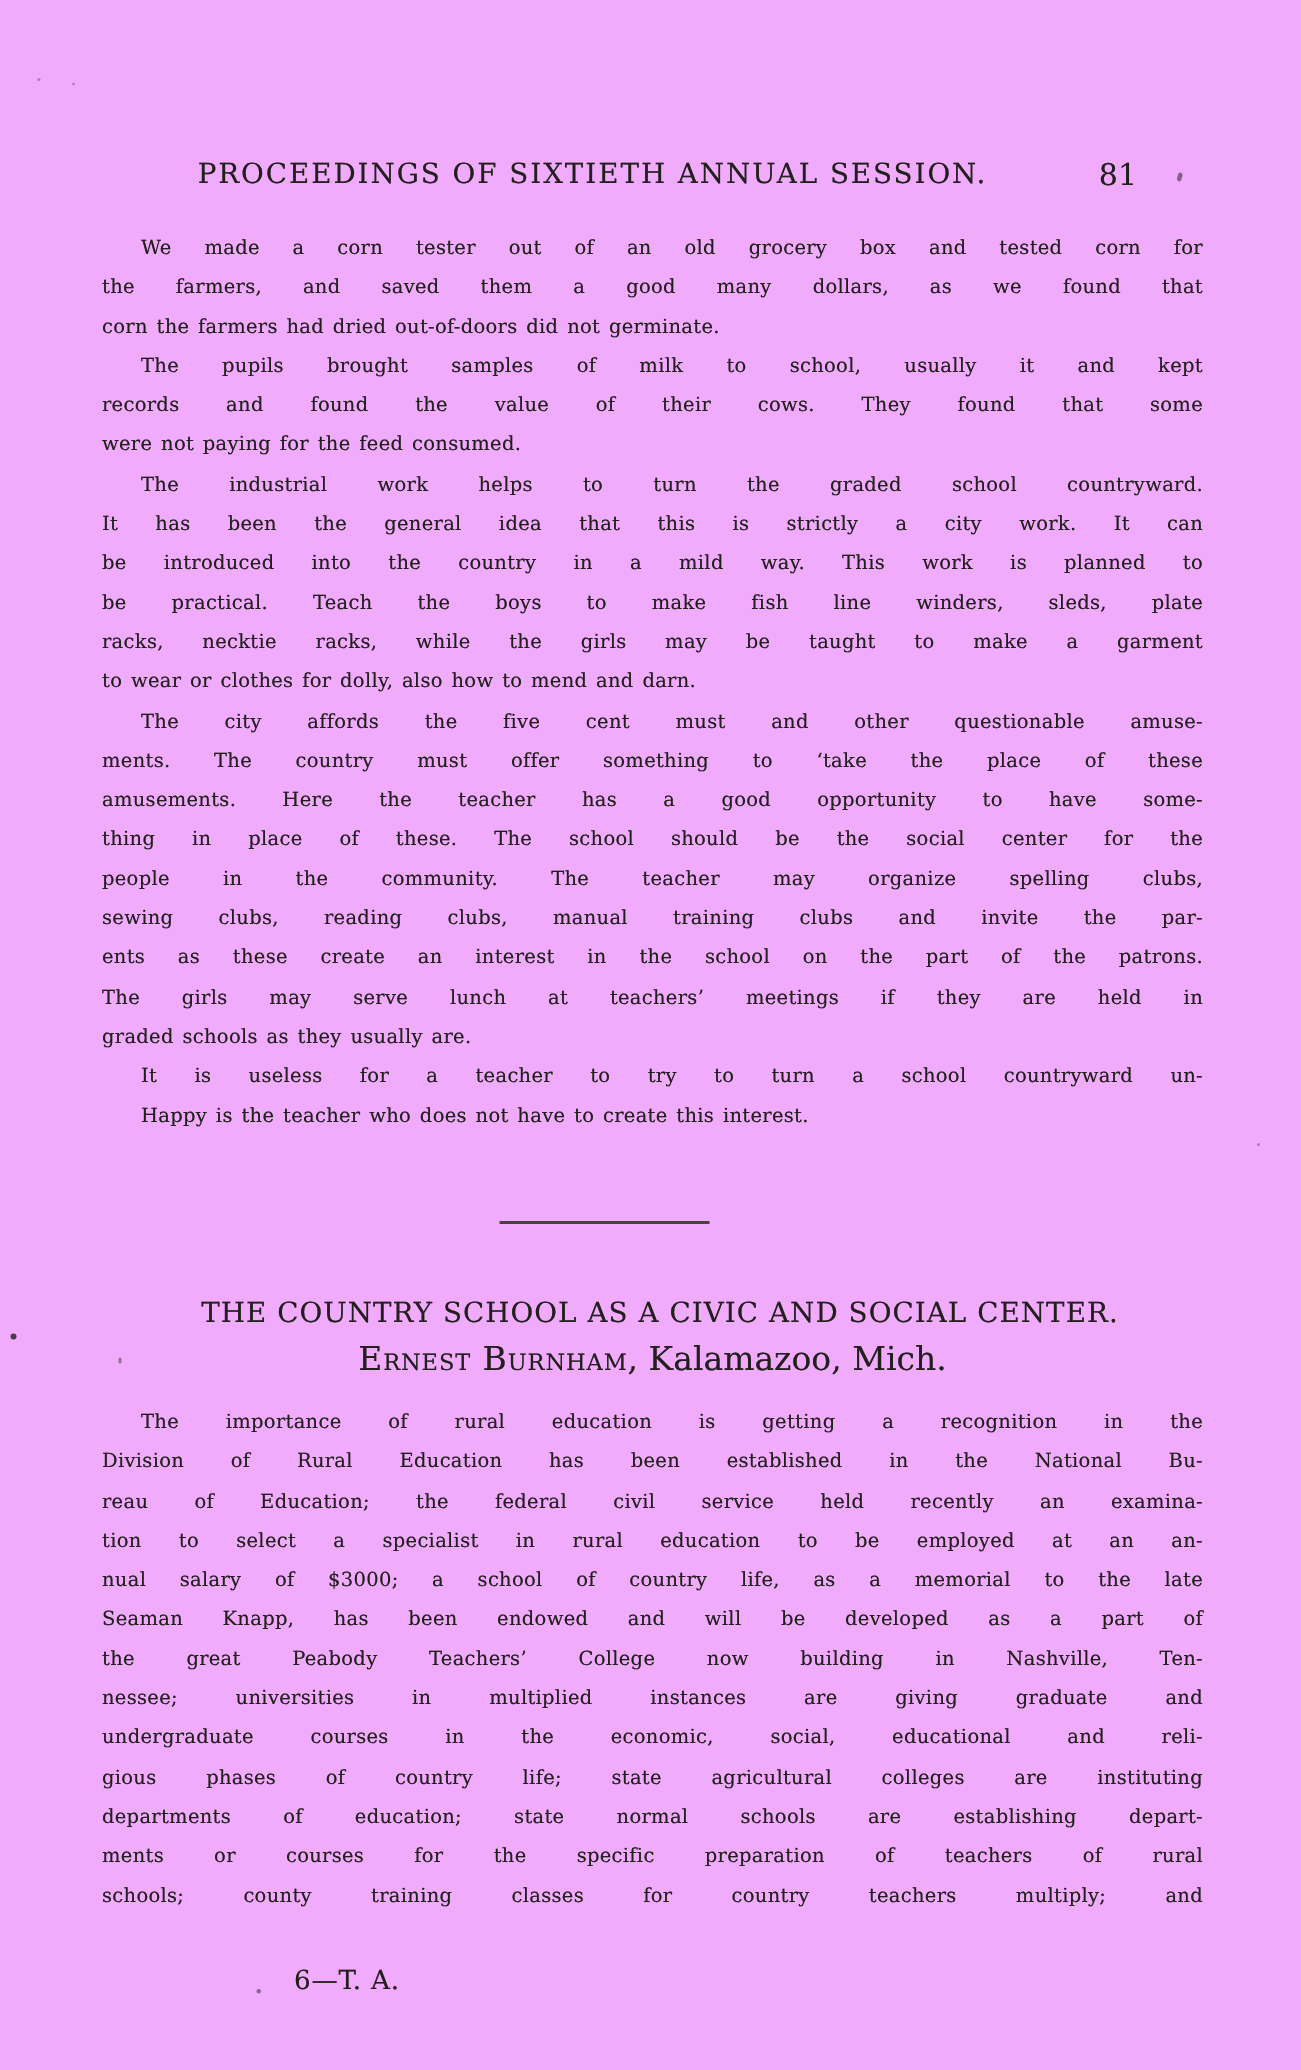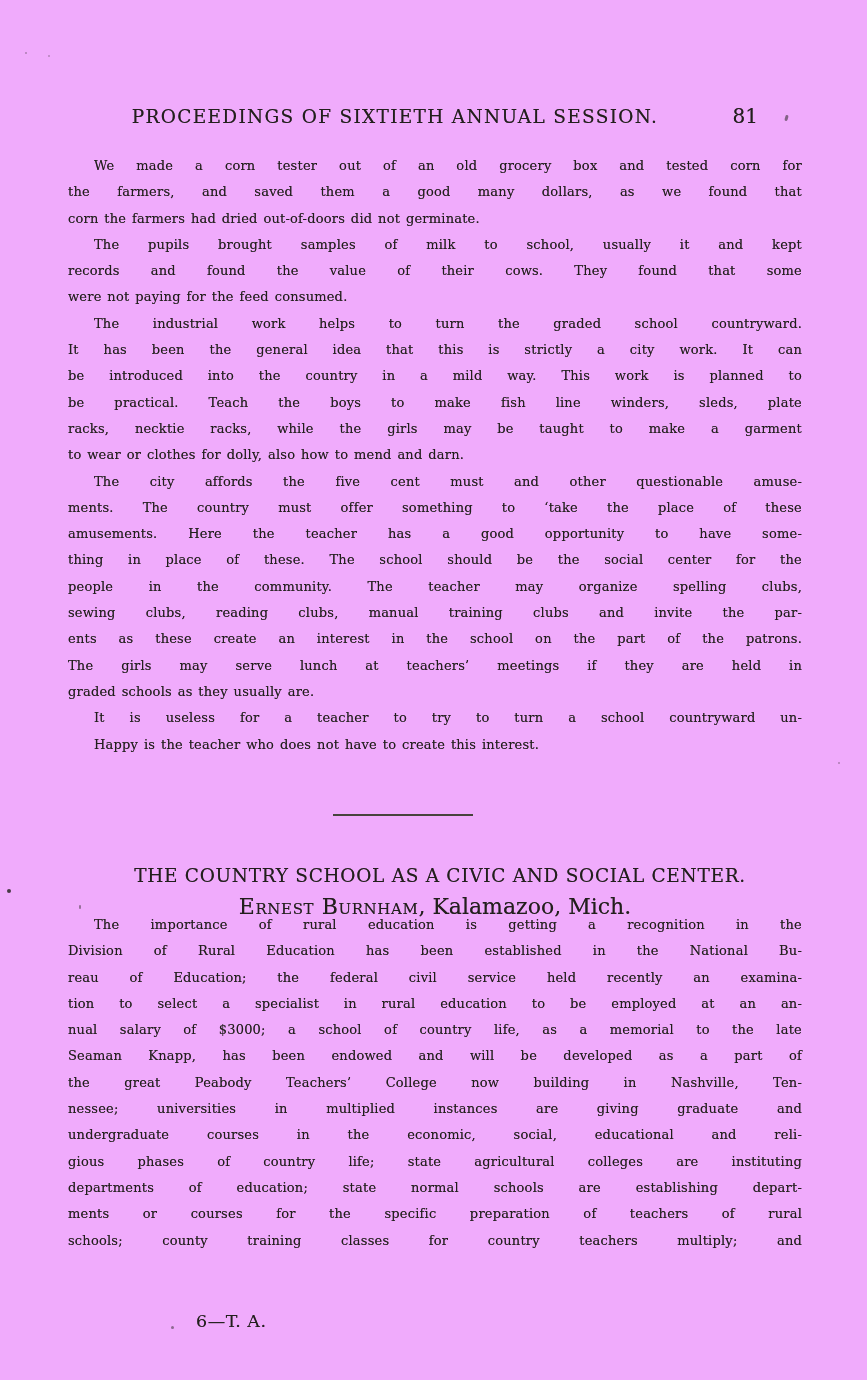--- a/index.html
+++ b/index.html
@@ -31,21 +31,21 @@
   .body-text {
     position: absolute;
     left: 68px;
     width: 734px;
     font-size: 13px;
     line-height: 26.3px;
     letter-spacing: 0.2px;
     word-spacing: 1.5px;
   }
   .section-1 { top: 153px; }
-  .section-2 { top: 912px; }
+  .section-2 { top: 936px; }
   .line { text-align: justify; text-align-last: justify; }
   .line.indent { text-indent: 26px; }
   .line.last-line { text-align-last: left; }
   .divider {
     position: absolute;
     left: 333px; top: 814px;
     width: 140px; height: 2px;
     background: #47433c;
   }
   .article-title {

